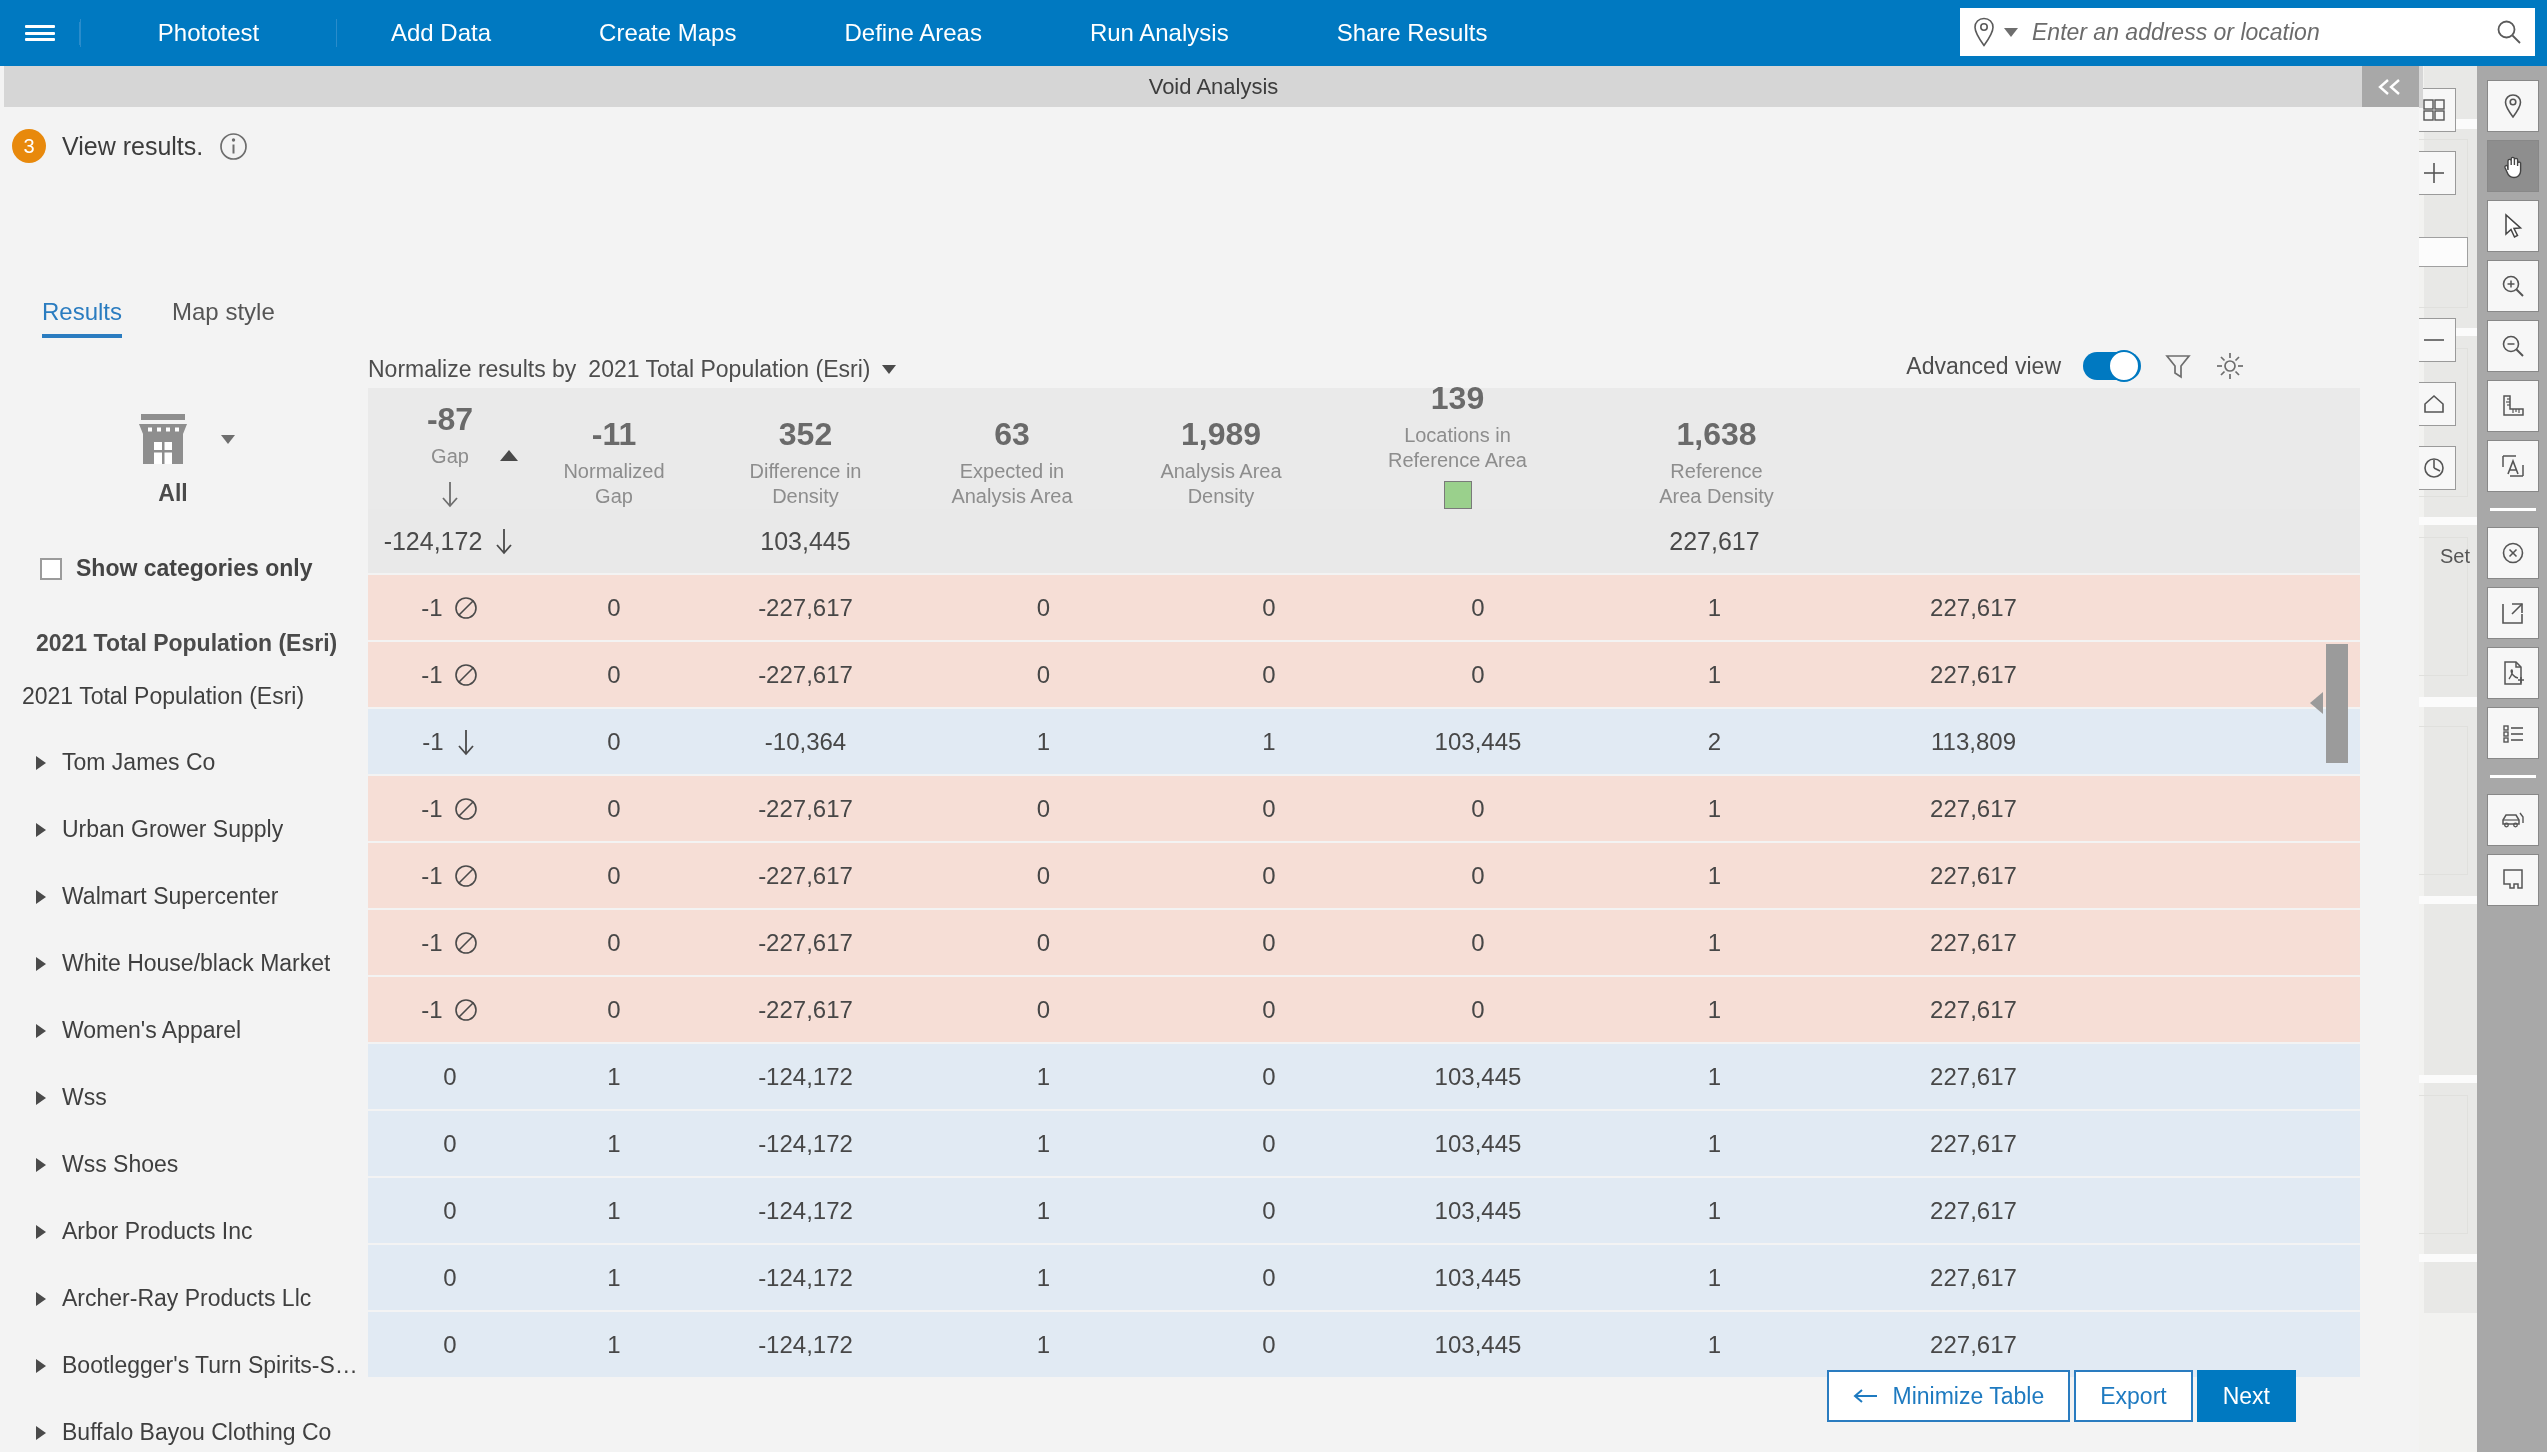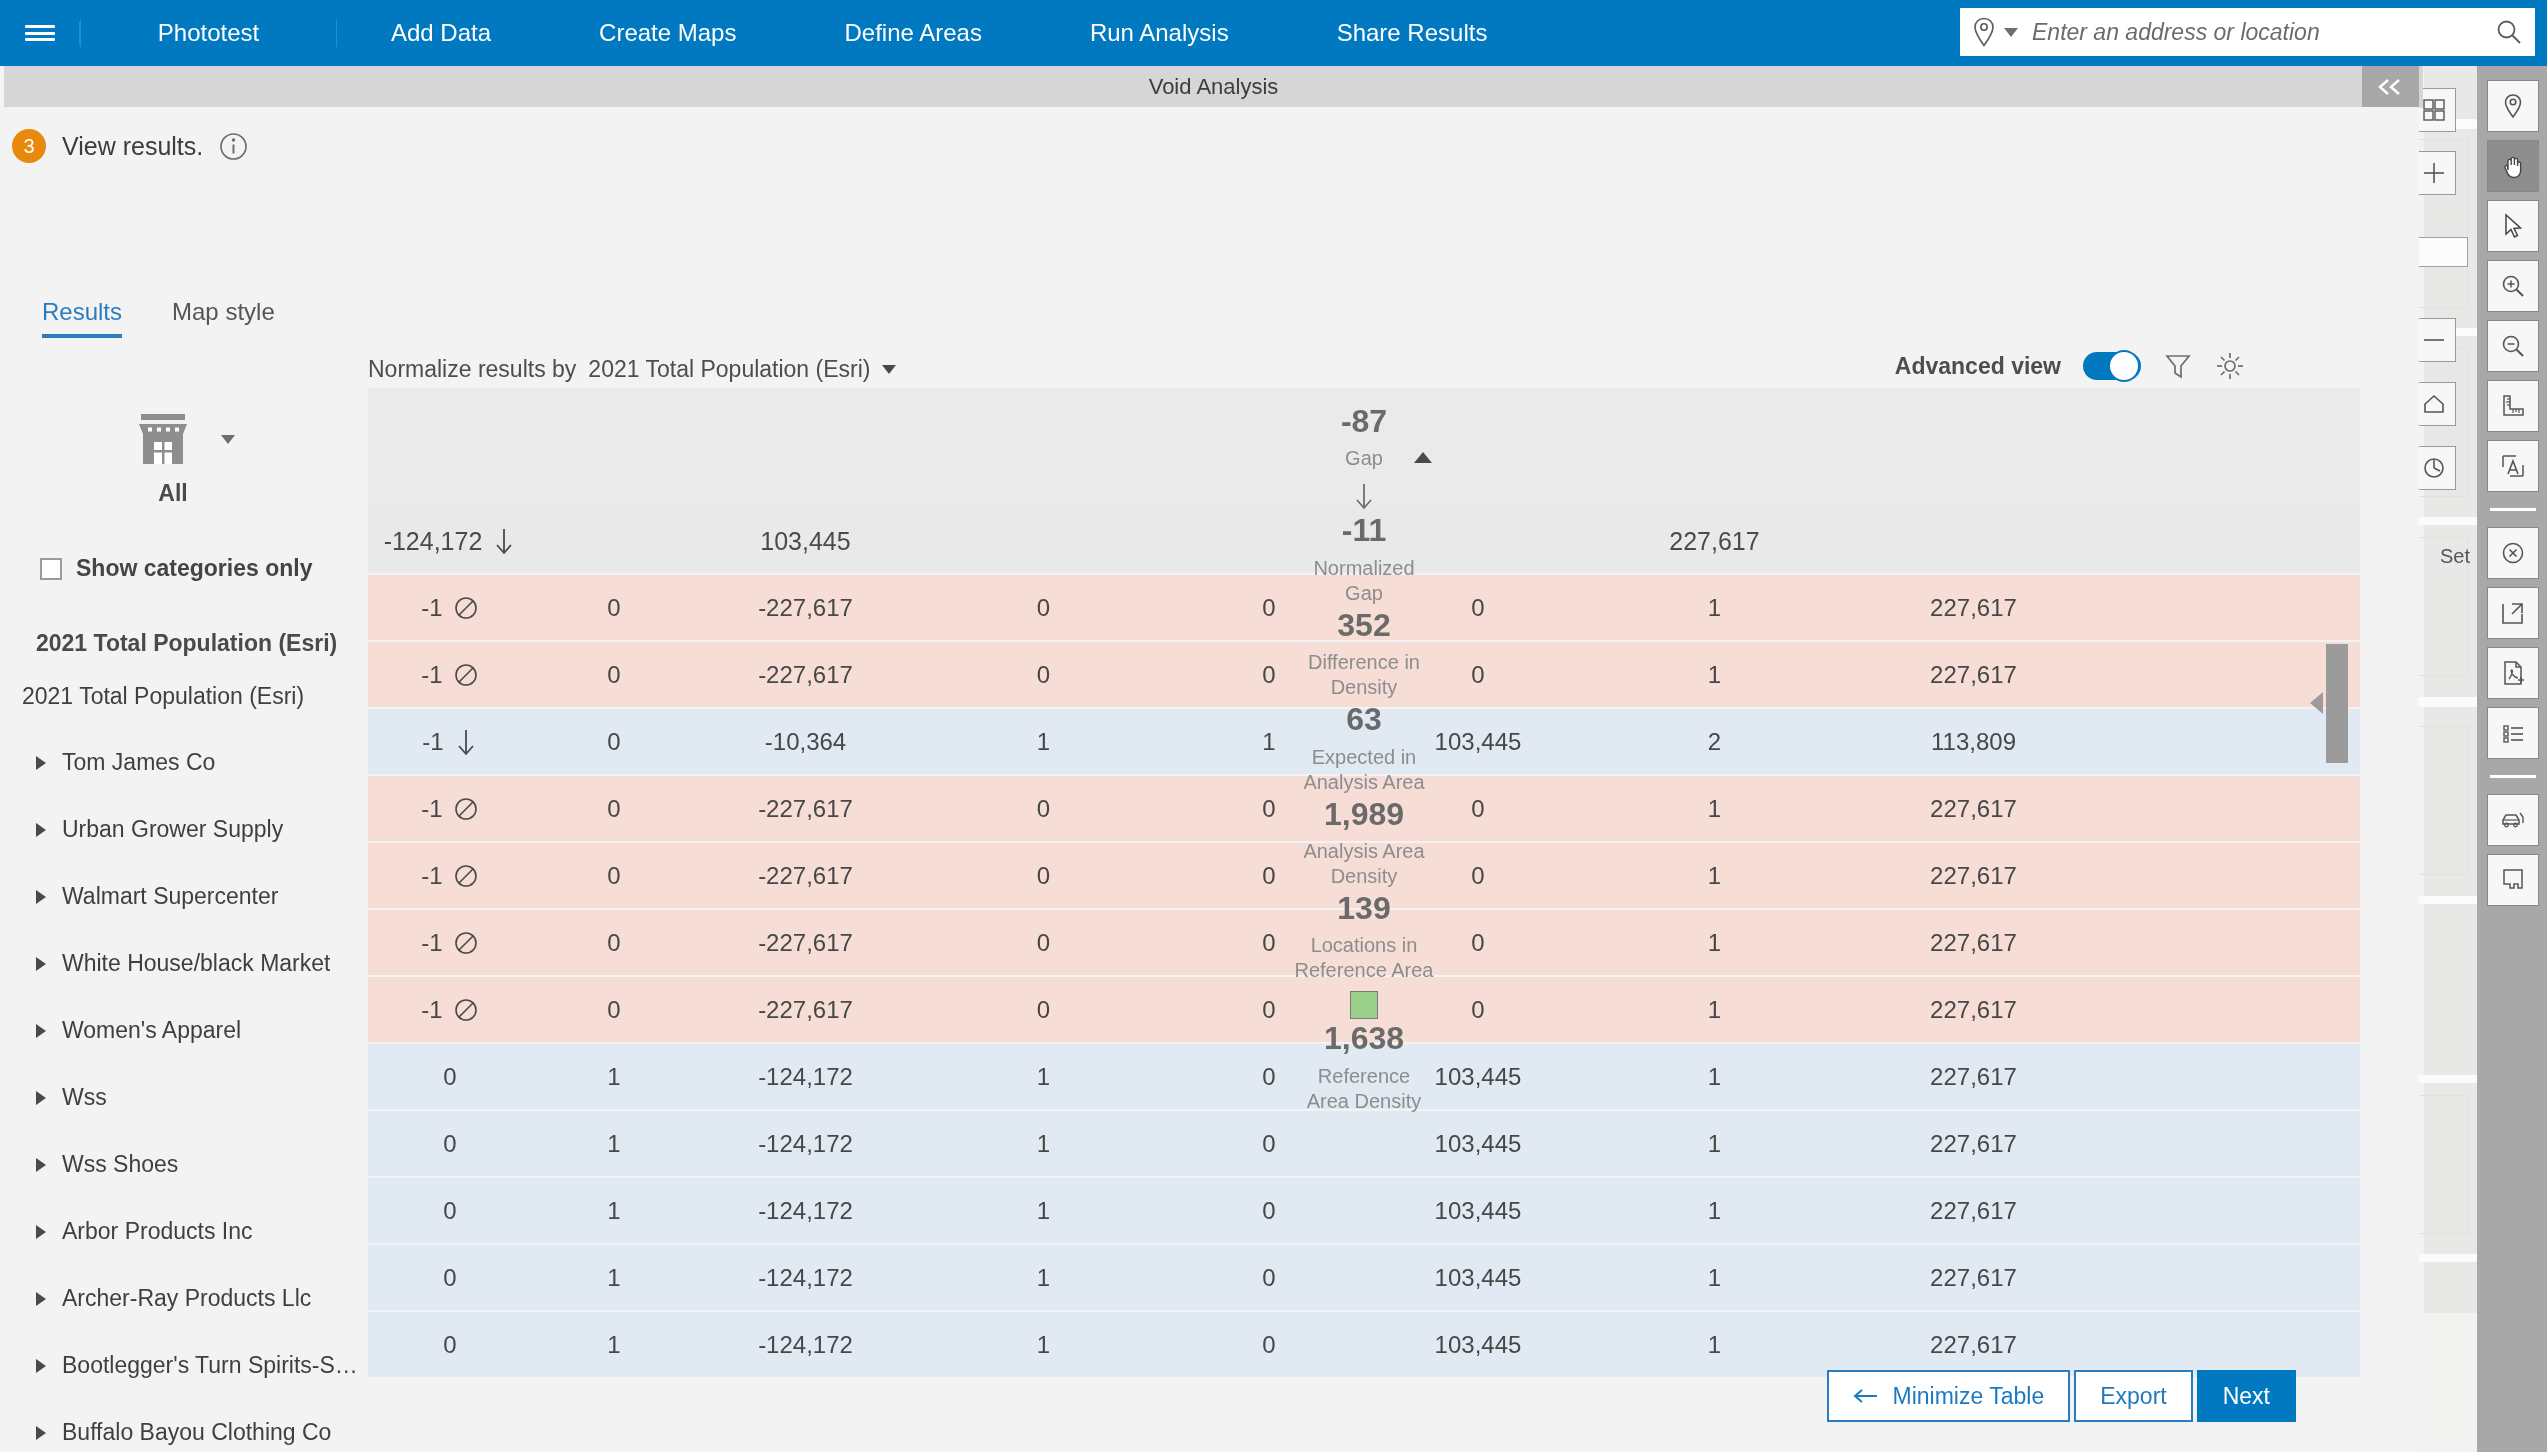--- a/index.html
+++ b/index.html
@@ -151,38 +151,37 @@
     display: flex; align-items: center; gap: 12px;
   }
   .normline .caret-sm {
     width: 0; height: 0; border-left: 7px solid transparent;
     border-right: 7px solid transparent; border-top: 9px solid #4a4a4a;
   }
   .advwrap {
     position: absolute; right: 174px; top: 244px;
     display: flex; align-items: center; gap: 22px;
   }
-  .adv-label { font-size: 23px; color: #4d4d4d; font-weight: bold; }
+  .adv-label { font-size: 23px; color: #4d4d4d; }
   .toggle {
     width: 58px; height: 28px; border-radius: 14px; background: #0079c1;
     position: relative; cursor: pointer;
   }
   .toggle-knob {
     position: absolute; right: 1px; top: -2px; width: 32px; height: 32px;
     border-radius: 50%; background: #fff; border: 2px solid #0079c1;
   }
   .ic-btn { width: 30px; height: 30px; cursor: pointer; }
 
   .tablewrap {
     position: absolute; left: 368px; top: 281px; width: 1992px;
   }
   .thead {
-    background: #eaeaea; height: 121px; display: flex; align-items: center;
+    background: #eaeaea; height: 121px; display: flex; align-items: flex-end;
     padding-top: 14px;
-    flex-direction: column;
   }
   .th { text-align: center; position: relative; }
   .th-num { font-size: 32px; color: #6a6a6a; font-weight: bold; line-height: 1.2; }
   .th-lbl { font-size: 20px; color: #8d8d8d; line-height: 1.25; margin-top: 6px; }
   .th-sub { margin-top: 8px; display: flex; justify-content: center; }
   .sort-asc {
     position: absolute; right: 14px; top: 50px; width: 0; height: 0;
     border-left: 9px solid transparent; border-right: 9px solid transparent;
     border-bottom: 11px solid #4a4a4a; cursor: pointer;
   }

